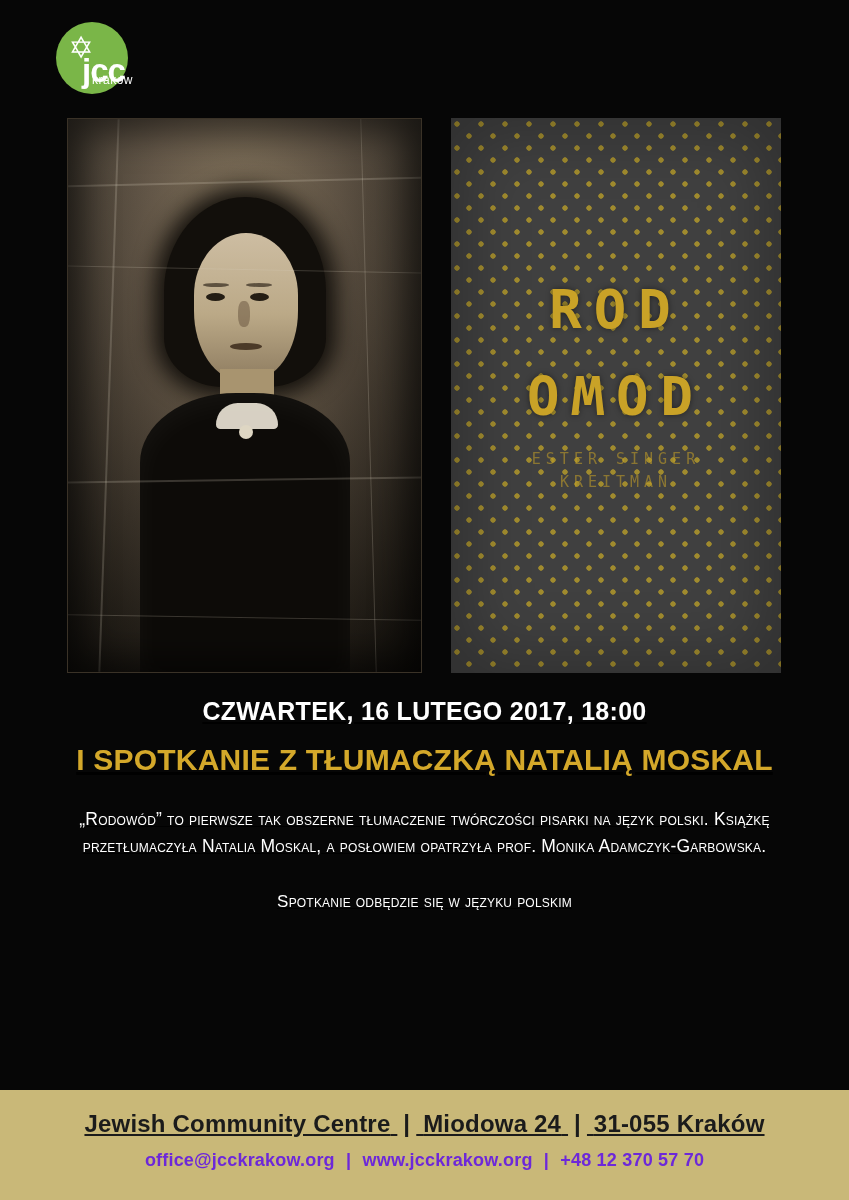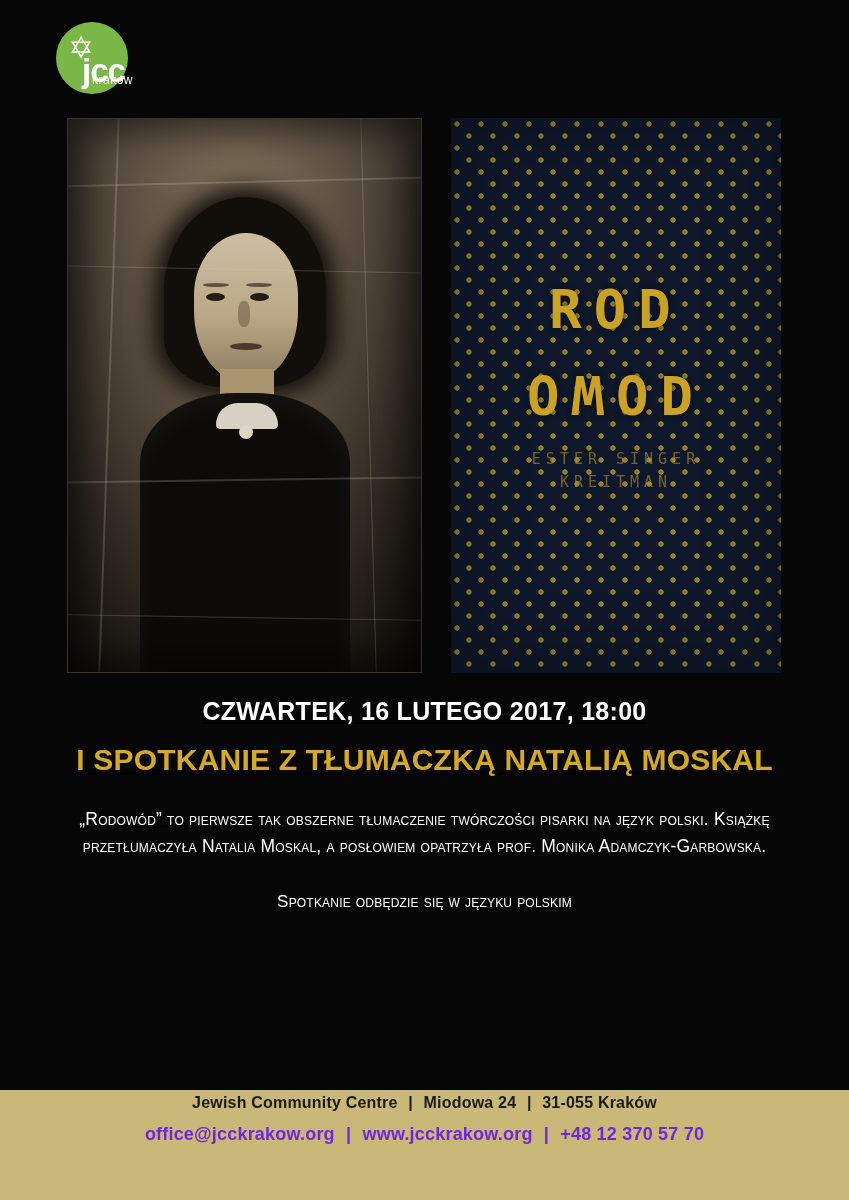--- a/index.html
+++ b/index.html
@@ -176,21 +176,21 @@
     pointer-events: none;
   }
 
   
   .book {
     position: absolute;
     left: 451px;
     top: 118px;
     width: 330px;
     height: 555px;
-    background: #0f172a;
+    background: #404040;
     overflow: hidden;
   }
   .book-pattern {
     position: absolute;
     inset: 0;
     background-image:
       radial-gradient(circle at 6px 6px, rgba(198,168,40,0.85) 2.4px, rgba(0,0,0,0) 3px),
       radial-gradient(circle at 18px 18px, rgba(198,168,40,0.85) 2.4px, rgba(0,0,0,0) 3px);
     background-size: 24px 24px;
     opacity: 0.85;
@@ -273,25 +273,26 @@
   .footer {
     position: absolute;
     left: 0;
     bottom: 0;
     width: 849px;
     height: 110px;
     background: #c9b878;
     text-align: center;
   }
   .footer-line1 {
-    margin-top: 4px;
+    margin-top: 20px;
     color: #1b1b1b;
-    font-size: 16px;
+    font-size: 24px;
     font-weight: bold;
     letter-spacing: 0.2px;
+    text-decoration: underline;
   }
   .footer-line2 {
     margin-top: 12px;
     color: #6d28d9;
     font-size: 18px;
     font-weight: bold;
     letter-spacing: 0.2px;
   }
   .sep { padding: 0 6px; }
 </style>

